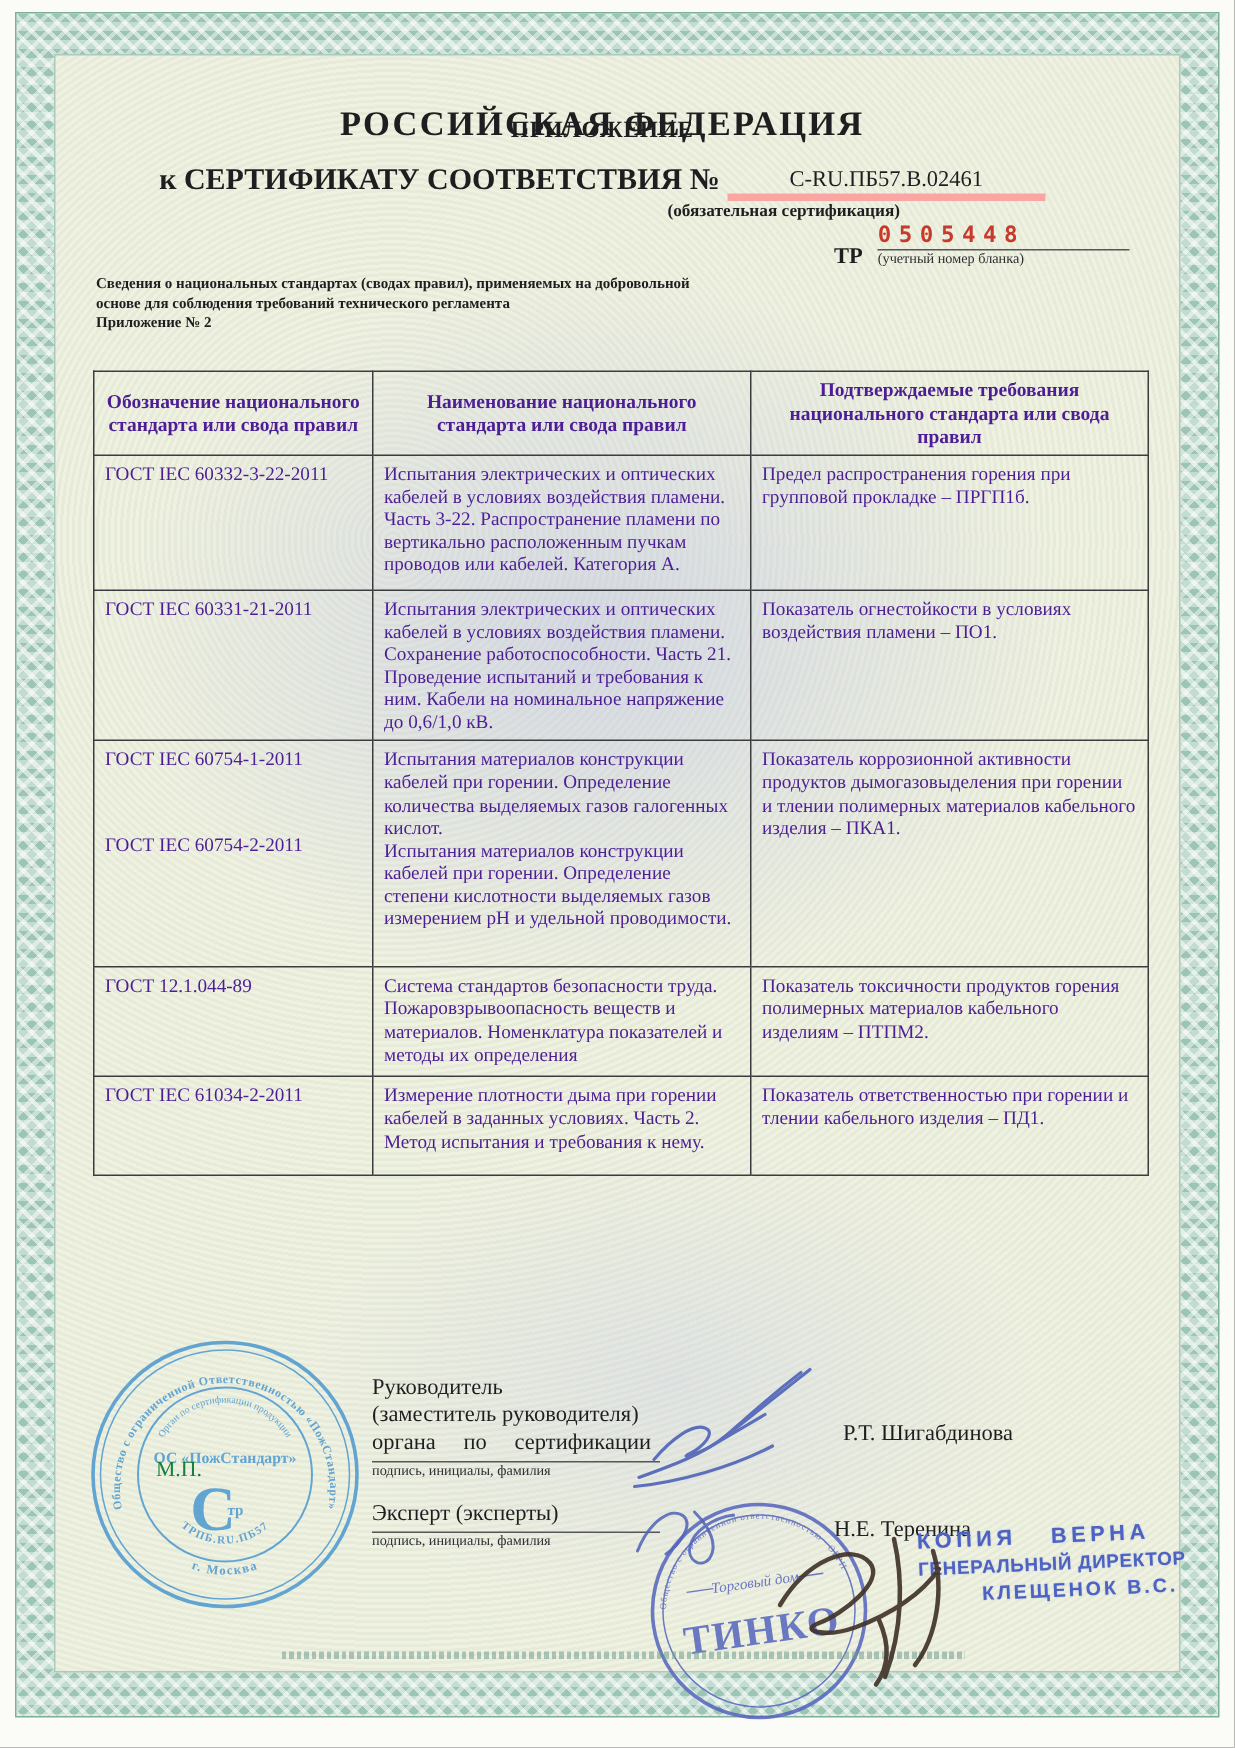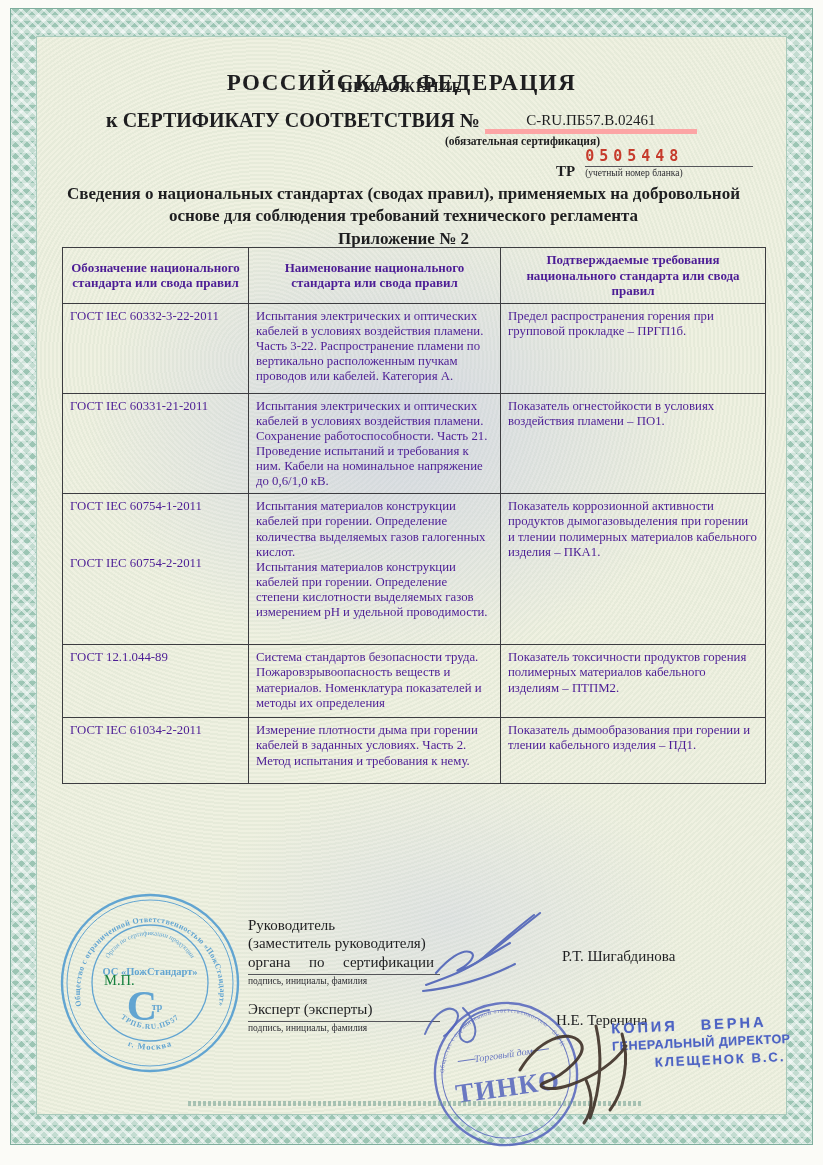--- a/index.html
+++ b/index.html
@@ -36,22 +36,22 @@
   .cert-no-wrap{display:inline-block; width:212px; border-bottom:5px solid #fca5a5;
                 font-size:15px; font-weight:normal; vertical-align:2px; text-align:center;}
   .mandatory{left:40px; width:560px; top:135px; text-align:right; font-size:11.5px; font-weight:bold;}
   .tr-row{left:556px; top:147px; font-size:15px; font-weight:bold;}
   .tr-num-wrap{display:inline-block; width:168px; margin-left:10px; text-align:left;}
   .tr-num{display:block; border-bottom:1px solid #55555a; padding-bottom:1px;
           color:#c63b2c; font-family:"DejaVu Sans Mono", monospace; font-size:15px;
           font-weight:bold; letter-spacing:5px;}
   .tr-caption{display:block; font-size:9.5px; font-weight:normal; color:#2e2e33; padding-top:1px;}
 
-  .subtitle{left:64px; right:80px; top:183px; text-align:center;
-            font-size:17px; font-weight:bold; line-height:1.32;}
+  .subtitle{left:64px; right:80px; top:183px; 
+            font-size:10px; font-weight:bold; line-height:1.32;}
 
   table.std-table{
     position:absolute; left:62px; top:247px; width:703px;
     border-collapse:collapse; table-layout:fixed;
     font-size:12.8px; line-height:1.18; color:#4c1d95;
   }
   .std-table th, .std-table td{ border:1.6px solid #3c3c40; }
   .std-table th{ font-size:13px; font-weight:bold; text-align:center;
                  vertical-align:middle; padding:4px 6px; line-height:1.2;}
   .std-table td{ vertical-align:top; padding:5px 7px 4px 7px; text-align:left;}
@@ -149,21 +149,21 @@
         <td>Показатель коррозионной активности продуктов дымогазовыделения при горении и тлении полимерных материалов кабельного изделия – ПКА1.</td>
       </tr>
       <tr>
         <td>ГОСТ 12.1.044-89</td>
         <td>Система стандартов безопасности труда. Пожаровзрывоопасность веществ и материалов. Номенклатура показателей и методы их определения</td>
         <td>Показатель токсичности продуктов горения полимерных материалов кабельного изделиям – ПТПМ2.</td>
       </tr>
       <tr>
         <td>ГОСТ IEC 61034-2-2011</td>
         <td>Измерение плотности дыма при горении кабелей в заданных условиях. Часть 2. Метод испытания и требования к нему.</td>
-        <td>Показатель дымообразования при горении и тлении кабельного изделия – ПД1.</td>
+        <td>Показатель ответственностью при горении и тлении кабельного изделия – ПД1.</td>
       </tr>
     </tbody>
   </table>
 
   <svg class="abs" style="left:58px; top:886px;" width="184" height="194" viewBox="0 0 184 194" opacity="0.88">
     <defs>
       <path id="arc-outer-top" d="M27,132 A70,70 0 1,1 157,132"></path>
       <path id="arc-outer-bot" d="M32,122 A64,64 0 0,0 152,122"></path>
       <path id="arc-in-top" d="M44,97 A48,48 0 0,1 140,97"></path>
       <path id="arc-in-bot" d="M48,99 A44,44 0 0,0 136,99"></path>

